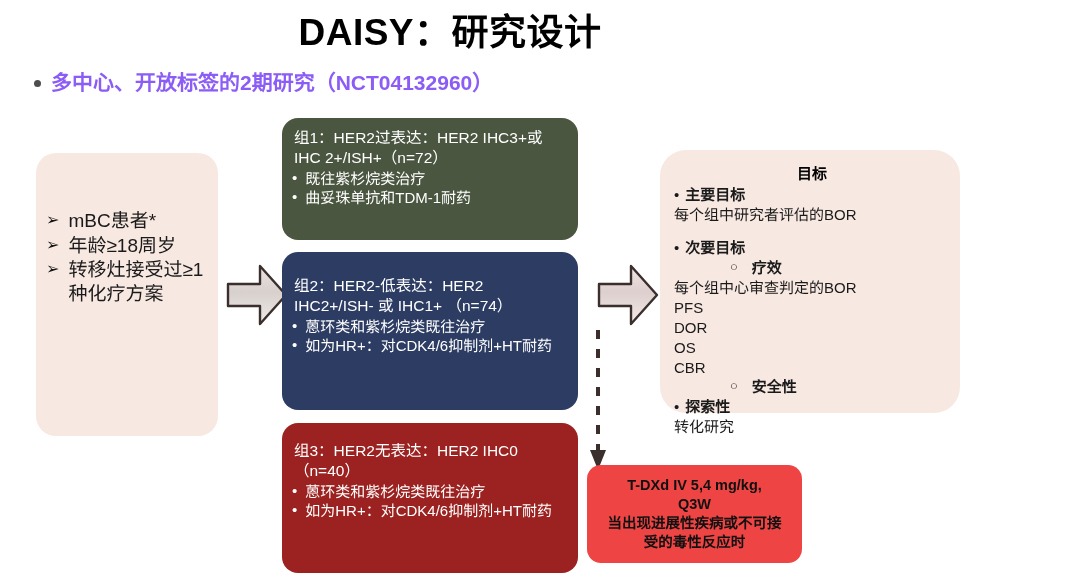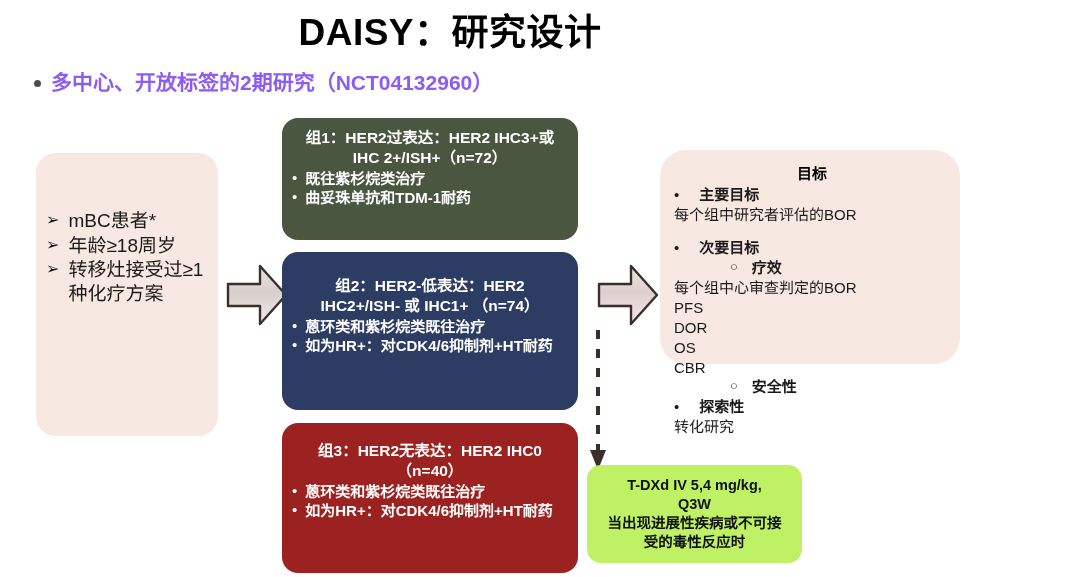--- a/index.html
+++ b/index.html
@@ -56,57 +56,57 @@
   .cohort{
     left:282px;width:296px;
     border-radius:16px;
     color:#fff;
     padding:10px 8px 8px 8px;
   }
   .c1{top:118px;height:122px;background:#4a5640;}
   .c2{top:252px;height:158px;background:#2d3c63;}
   .c3{top:423px;height:150px;background:#9b2220;}
   .c-head{
-    text-align:center;font-weight:bold;font-size:15.5px;
+    text-align:left;font-weight:normal;font-size:15.5px;
     line-height:1.26;margin:0 4px 3px 4px;
   }
   .c2 .c-head{margin-top:14px;}
   .c3 .c-head{margin-top:8px;}
   .c-list{list-style:none;margin:0;padding:0 2px;}
   .c-li{
     display:flex;align-items:flex-start;gap:8px;
     font-size:15px;line-height:1.22;margin-bottom:1px;
   }
   .c-dot{flex:none;line-height:1.1;font-size:15px;}
-  .c-txt{flex:1;font-weight:bold;}
+  .c-txt{flex:1;}
 
   
   .obj{
-    left:660px;top:150px;width:300px;height:214px;
+    left:660px;top:150px;width:300px;height:263px;
     background:#f8e8e2;border-radius:26px;
     padding:12px 10px 0 14px;
   }
   .obj-title{
     text-align:center;font-weight:bold;font-size:15px;
     color:#000;margin:0 0 2px 0;
   }
   .obj-lines{font-size:15px;line-height:1.33;color:#1a1a1a;}
   .o-bul{display:flex;gap:6px;align-items:flex-start;font-weight:bold;}
   .o-bul .bd{flex:none;font-weight:normal;font-size:15px;}
-  .o-bul .lbl{margin-left:14px;}
+  .o-bul .lbl{}
   .o-sub{display:flex;gap:6px;align-items:flex-start;font-weight:bold;margin-left:56px;}
   .o-sub .cir{flex:none;font-weight:normal;font-size:13px;}
   .o-sub .lbl{margin-left:8px;}
   .o-plain{font-weight:normal;}
   .o-gap{height:13px;}
 
   
   .treat{
     left:587px;top:465px;width:215px;height:98px;
-    background:#bef264;border-radius:14px;
+    background:#ef4444;border-radius:14px;
     display:flex;align-items:center;justify-content:center;
     padding:4px 8px;
   }
   .treat-txt{
     text-align:center;font-weight:bold;font-size:14.5px;
     line-height:1.3;color:#111;
   }
 
   
   .arrow-left{position:absolute;left:226px;top:258px;width:62px;height:74px;}

